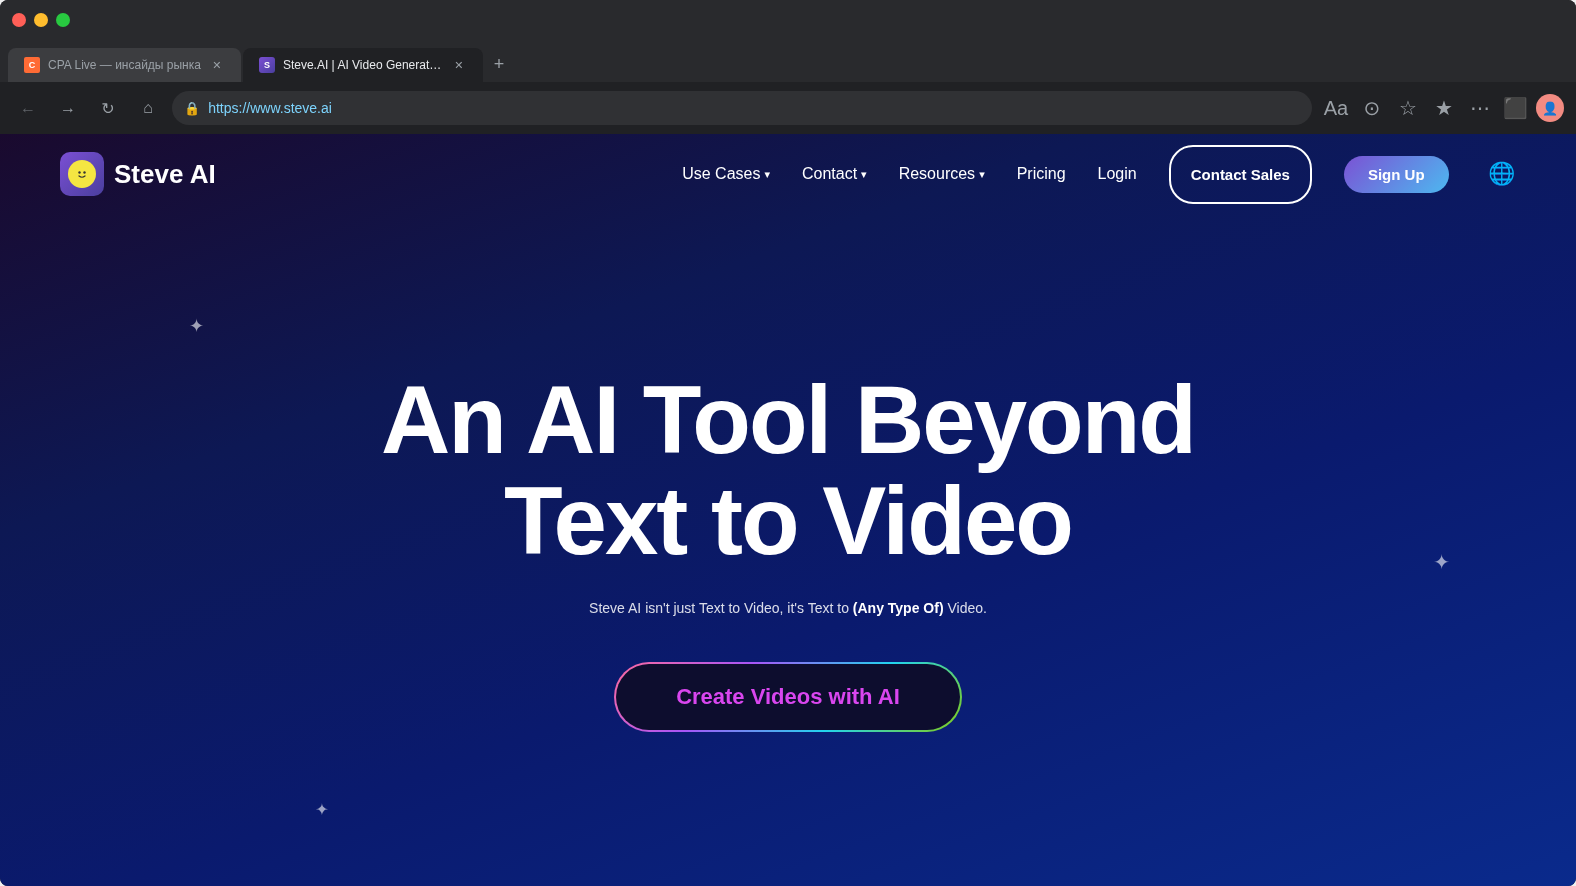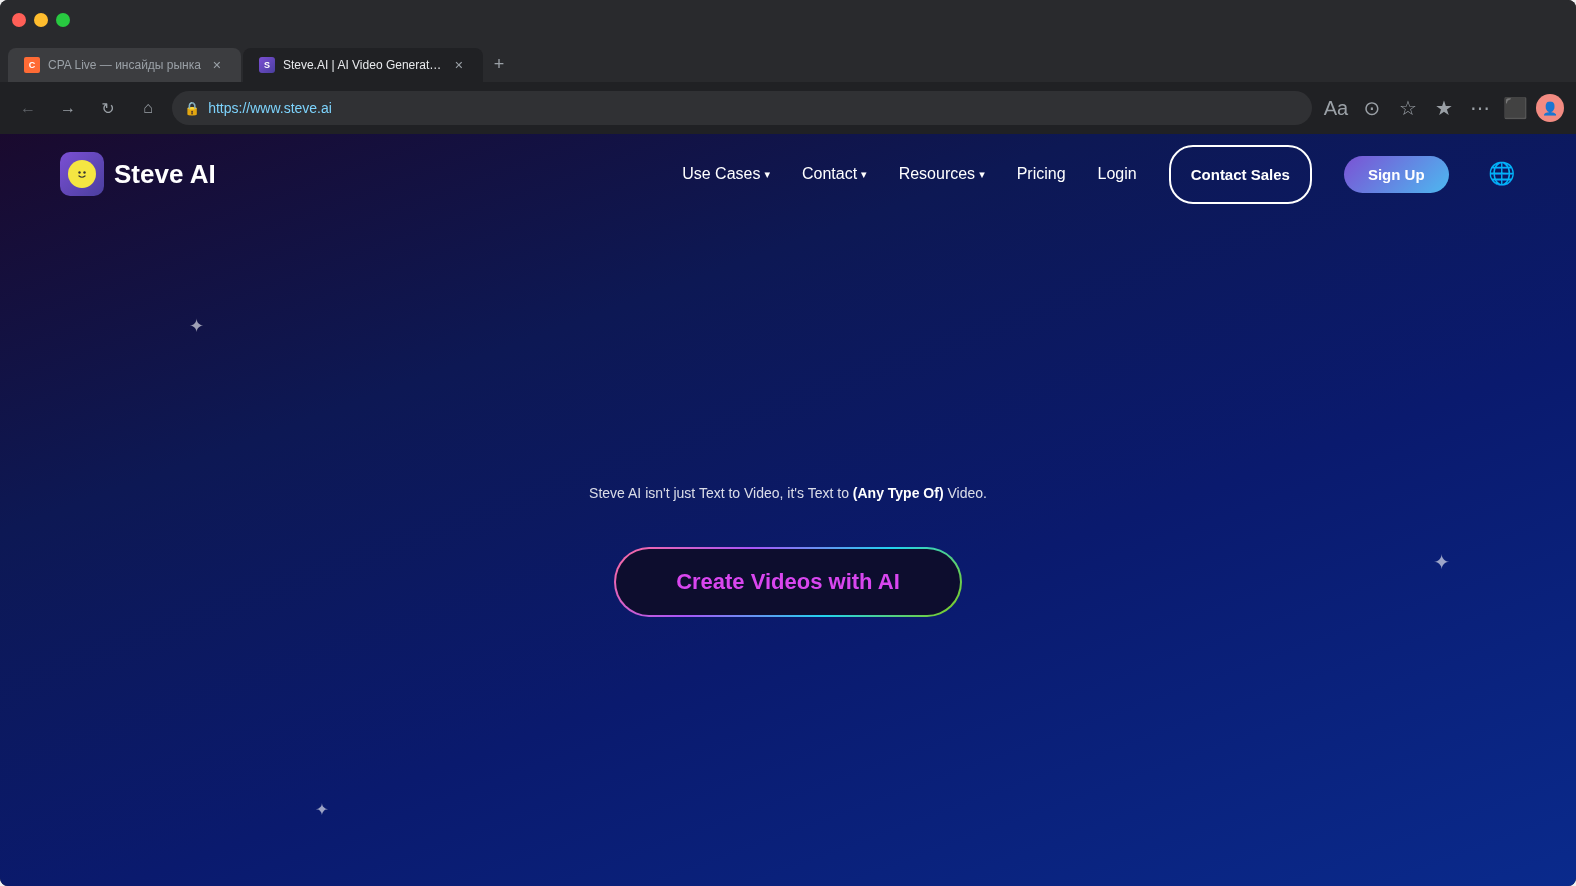--- a/index.html
+++ b/index.html
@@ -169,20 +169,24 @@
         <span class="globe-icon">🌐</span>
       </div>
     </nav>
 
     <section class="hero">
 
       <span class="star star-1">✦</span>
       <span class="star star-2">✦</span>
       <span class="star star-3">✦</span>
 
+      <h1 class="hero-title">
+        <span>An AI Tool Beyond</span><br>
+        <span>Text to Video</span>
+      </h1>
 
       <p class="hero-subtitle">
         <span>Steve AI isn't just Text to Video, it's Text to </span><strong>(Any Type Of)</strong><span> Video.</span>
       </p>
 
       <div class="cta-btn-wrapper">
         <button class="cta-btn">Create Videos with AI</button>
       </div>
 
     </section>

